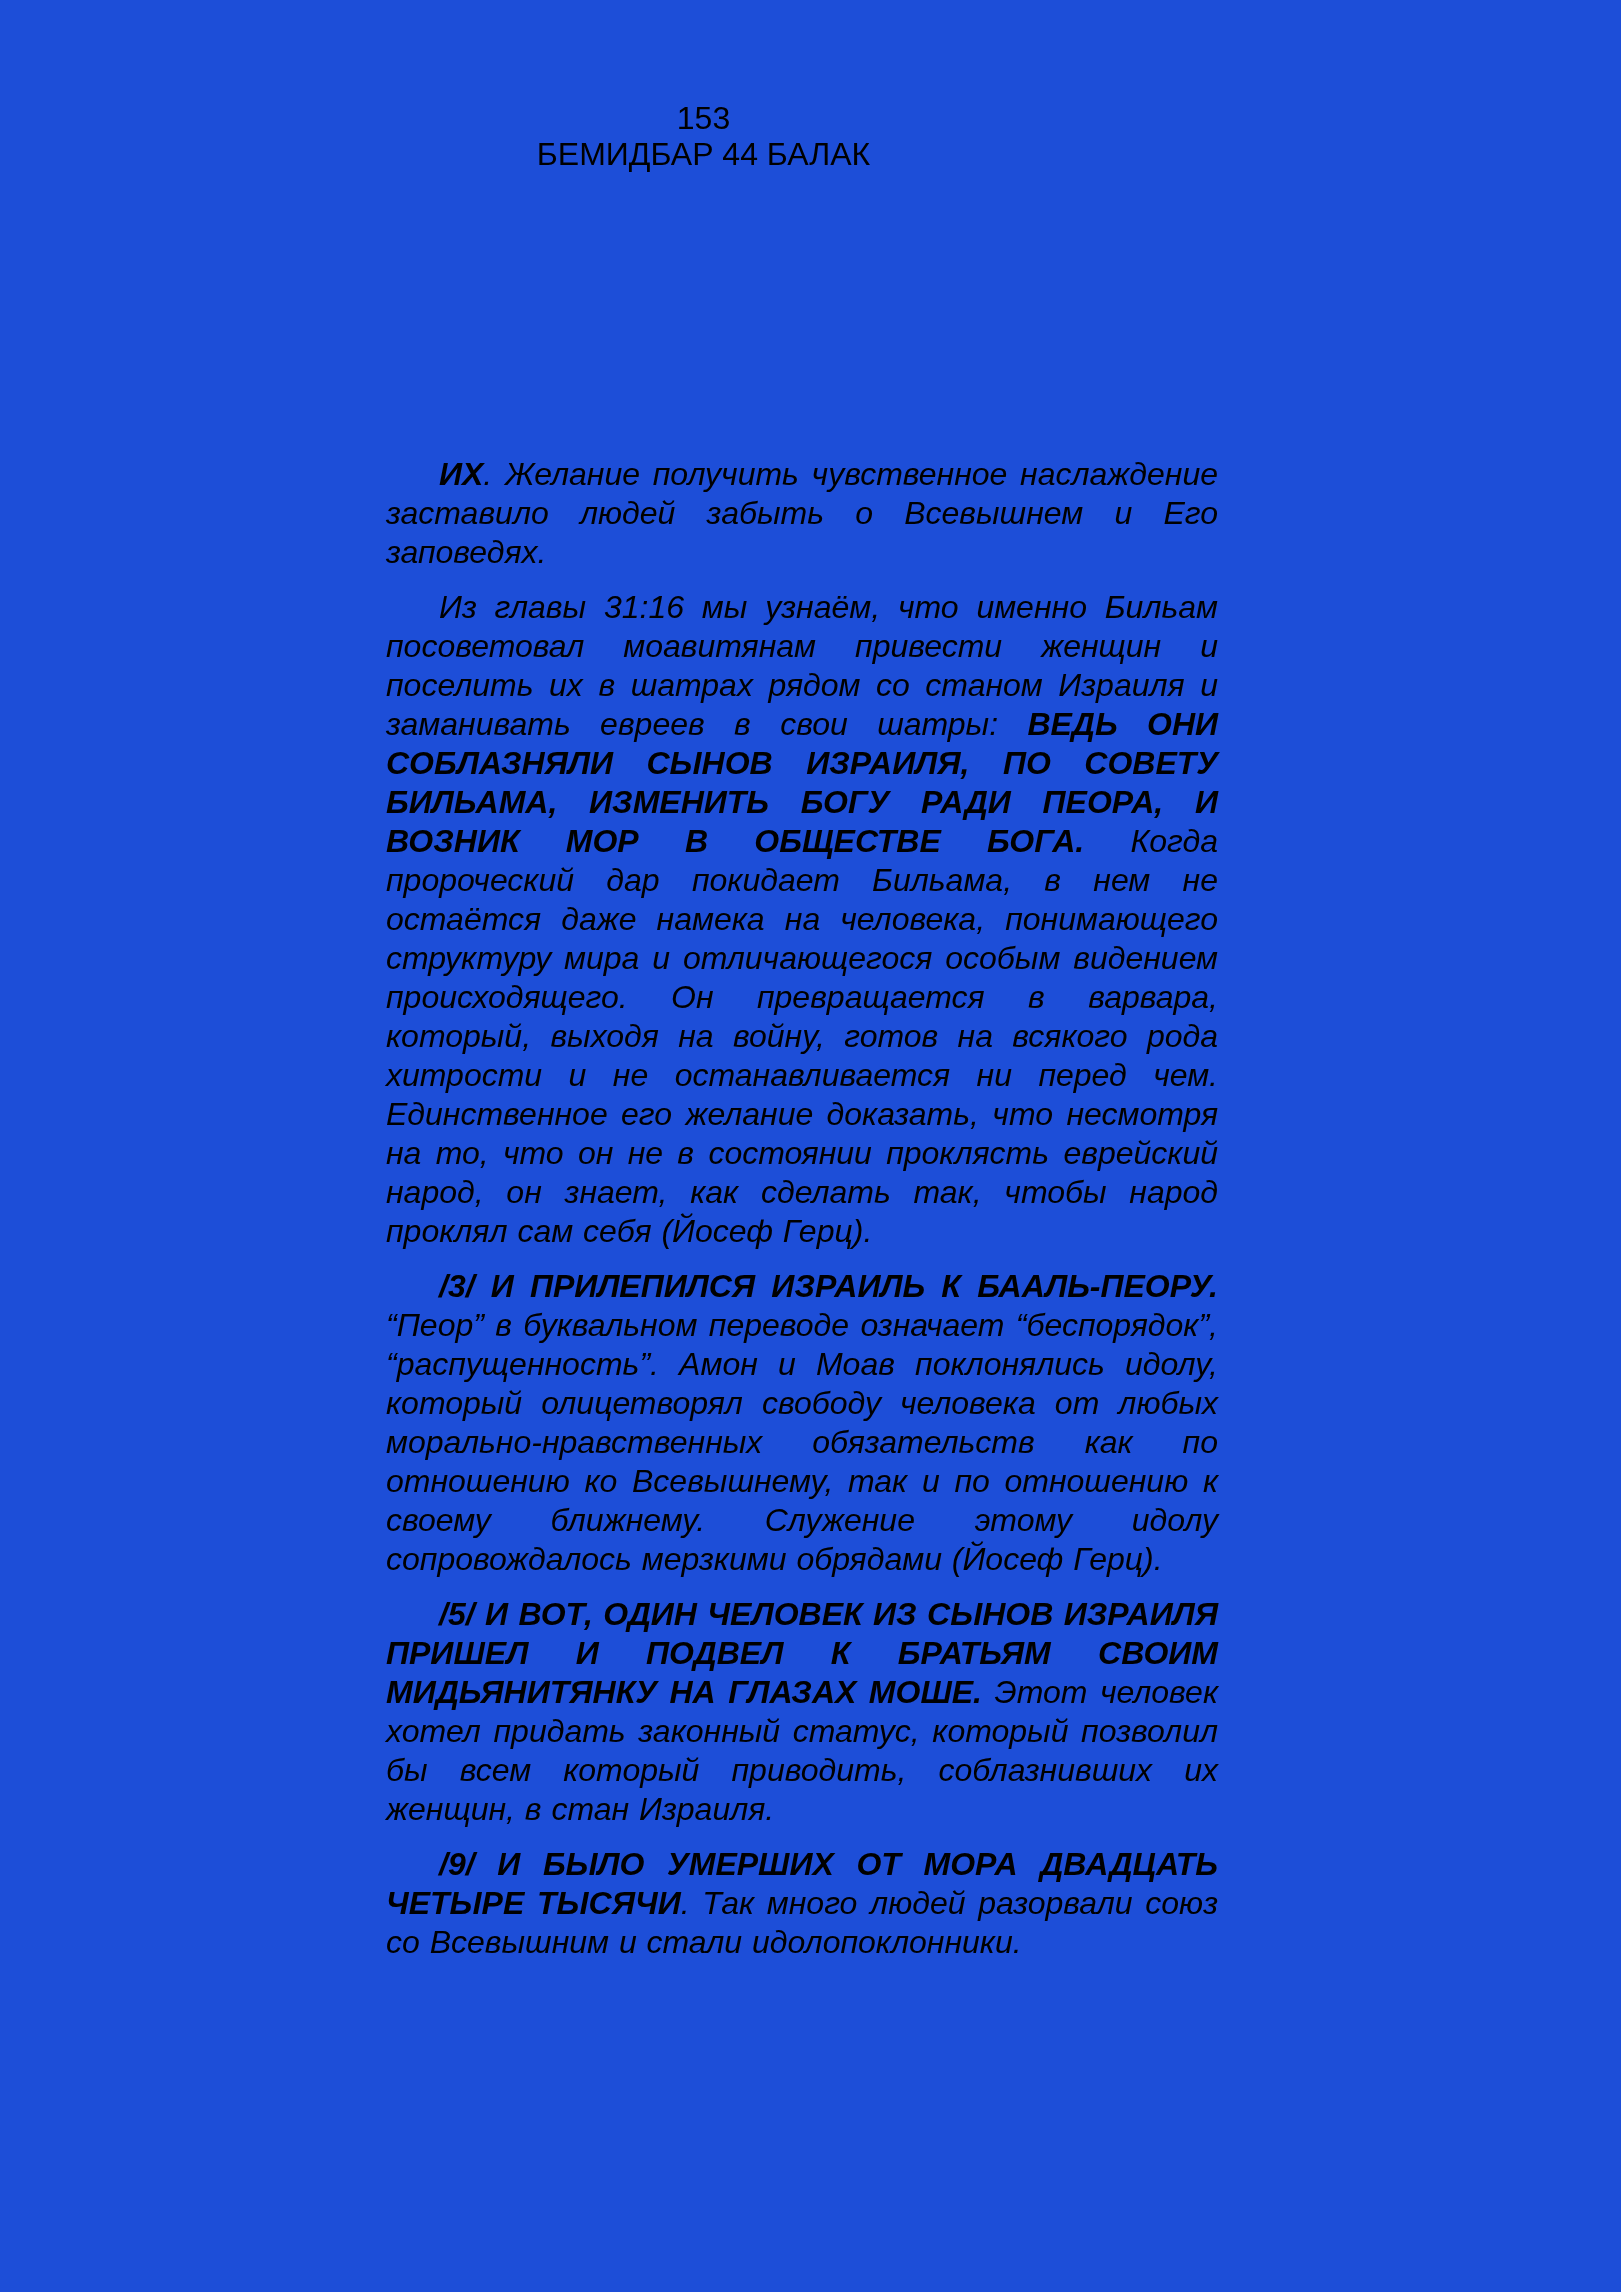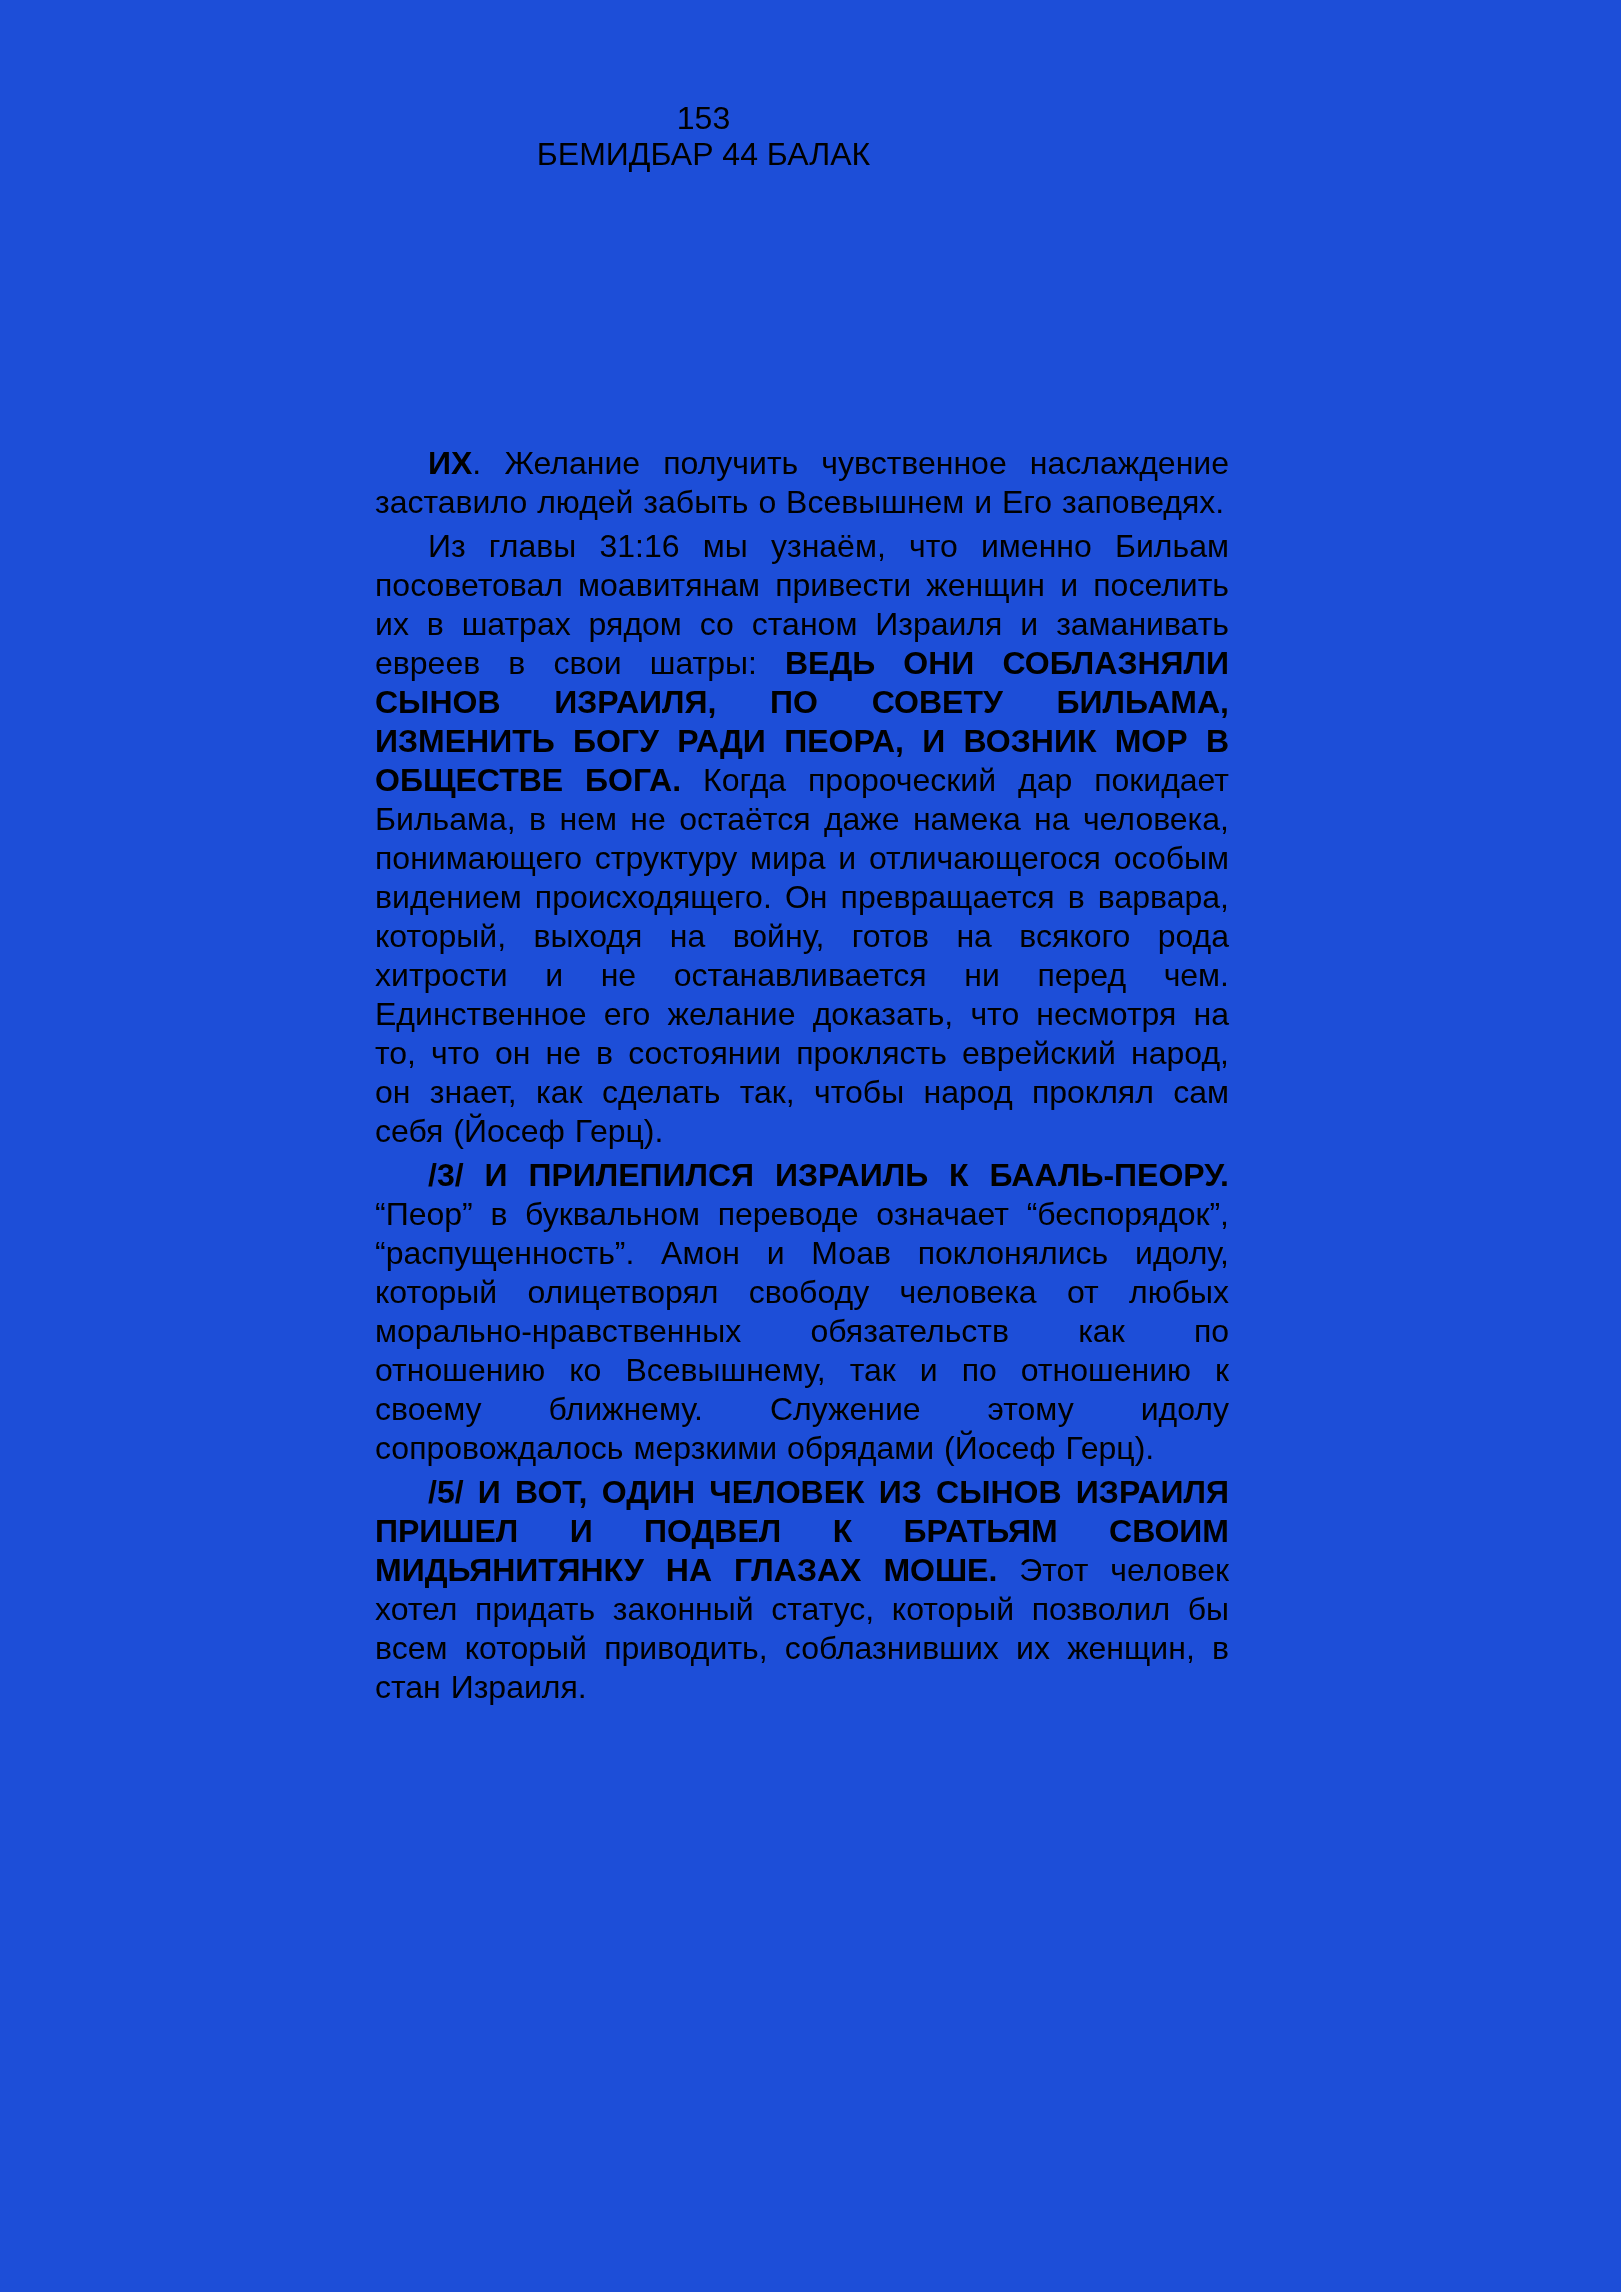--- a/index.html
+++ b/index.html
@@ -34,39 +34,41 @@
   }
   .body-text {
     position: absolute;
     top: 439px;
     left: 370px;
     width: 864px;
     font-size: 32px;
     line-height: 39px;
   }
   .para {
-    margin: 5px;
+    margin: 16px;
     padding: 0;
     text-indent: 53px;
     text-align: justify;
     text-align-last: left;
     word-spacing: 1px;
+    font-style: italic;
   }
   .para .bold {
     font-weight: 700;
   }
 </style>
 </head>
 <body>
 
 <div class="page">
   <div class="header">
     <div class="page-number">153</div>
     <div class="chapter-title">БЕМИДБАР 44 БАЛАК</div>
   </div>
   <div class="body-text" id="body-text">
       <p class="para"><span class="bold">ИХ</span><span>. Желание получить чувственное наслаждение заставило людей забыть о Всевышнем и Его заповедях.</span></p>
       <p class="para"><span>Из главы 31:16 мы узнаём, что именно Бильам посоветовал моавитянам привести женщин и поселить их в шатрах рядом со станом Израиля и заманивать евреев в свои шатры: </span><span class="bold">ВЕДЬ ОНИ СОБЛАЗНЯЛИ СЫНОВ ИЗРАИЛЯ, ПО СОВЕТУ БИЛЬАМА, ИЗМЕНИТЬ БОГУ РАДИ ПЕОРА, И ВОЗНИК МОР В ОБЩЕСТВЕ БОГА.</span><span> Когда пророческий дар покидает Бильама, в нем не остаётся даже намека на человека, понимающего структуру мира и отличающегося особым видением происходящего. Он превращается в варвара, который, выходя на войну, готов на всякого рода хитрости и не останавливается ни перед чем. Единственное его желание доказать, что несмотря на то, что он не в состоянии проклясть еврейский народ, он знает, как сделать так, чтобы народ проклял сам себя (Йосеф Герц).</span></p>
       <p class="para"><span class="bold">/3/ И ПРИЛЕПИЛСЯ ИЗРАИЛЬ К БААЛЬ-ПЕОРУ.</span><span> “Пеор” в буквальном переводе означает “беспорядок”, “распущенность”. Амон и Моав поклонялись идолу, который олицетворял свободу человека от любых морально-нравственных обязательств как по отношению ко Всевышнему, так и по отношению к своему ближнему. Служение этому идолу сопровождалось мерзкими обрядами (Йосеф Герц).</span></p>
       <p class="para"><span class="bold">/5/ И ВОТ, ОДИН ЧЕЛОВЕК ИЗ СЫНОВ ИЗРАИЛЯ ПРИШЕЛ И ПОДВЕЛ К БРАТЬЯМ СВОИМ МИДЬЯНИТЯНКУ НА ГЛАЗАХ МОШЕ.</span><span> Этот человек хотел придать законный статус, который позволил бы всем который приводить, соблазнивших их женщин, в стан Израиля.</span></p>
+      <p class="para"><span class="bold">/9/ И БЫЛО УМЕРШИХ ОТ МОРА ДВАДЦАТЬ ЧЕТЫРЕ ТЫСЯЧИ</span><span>. Так много людей разорвали союз со Всевышним и стали идолопоклонники.</span></p>
     </div>
 </div>
 
 
 </body></html>

